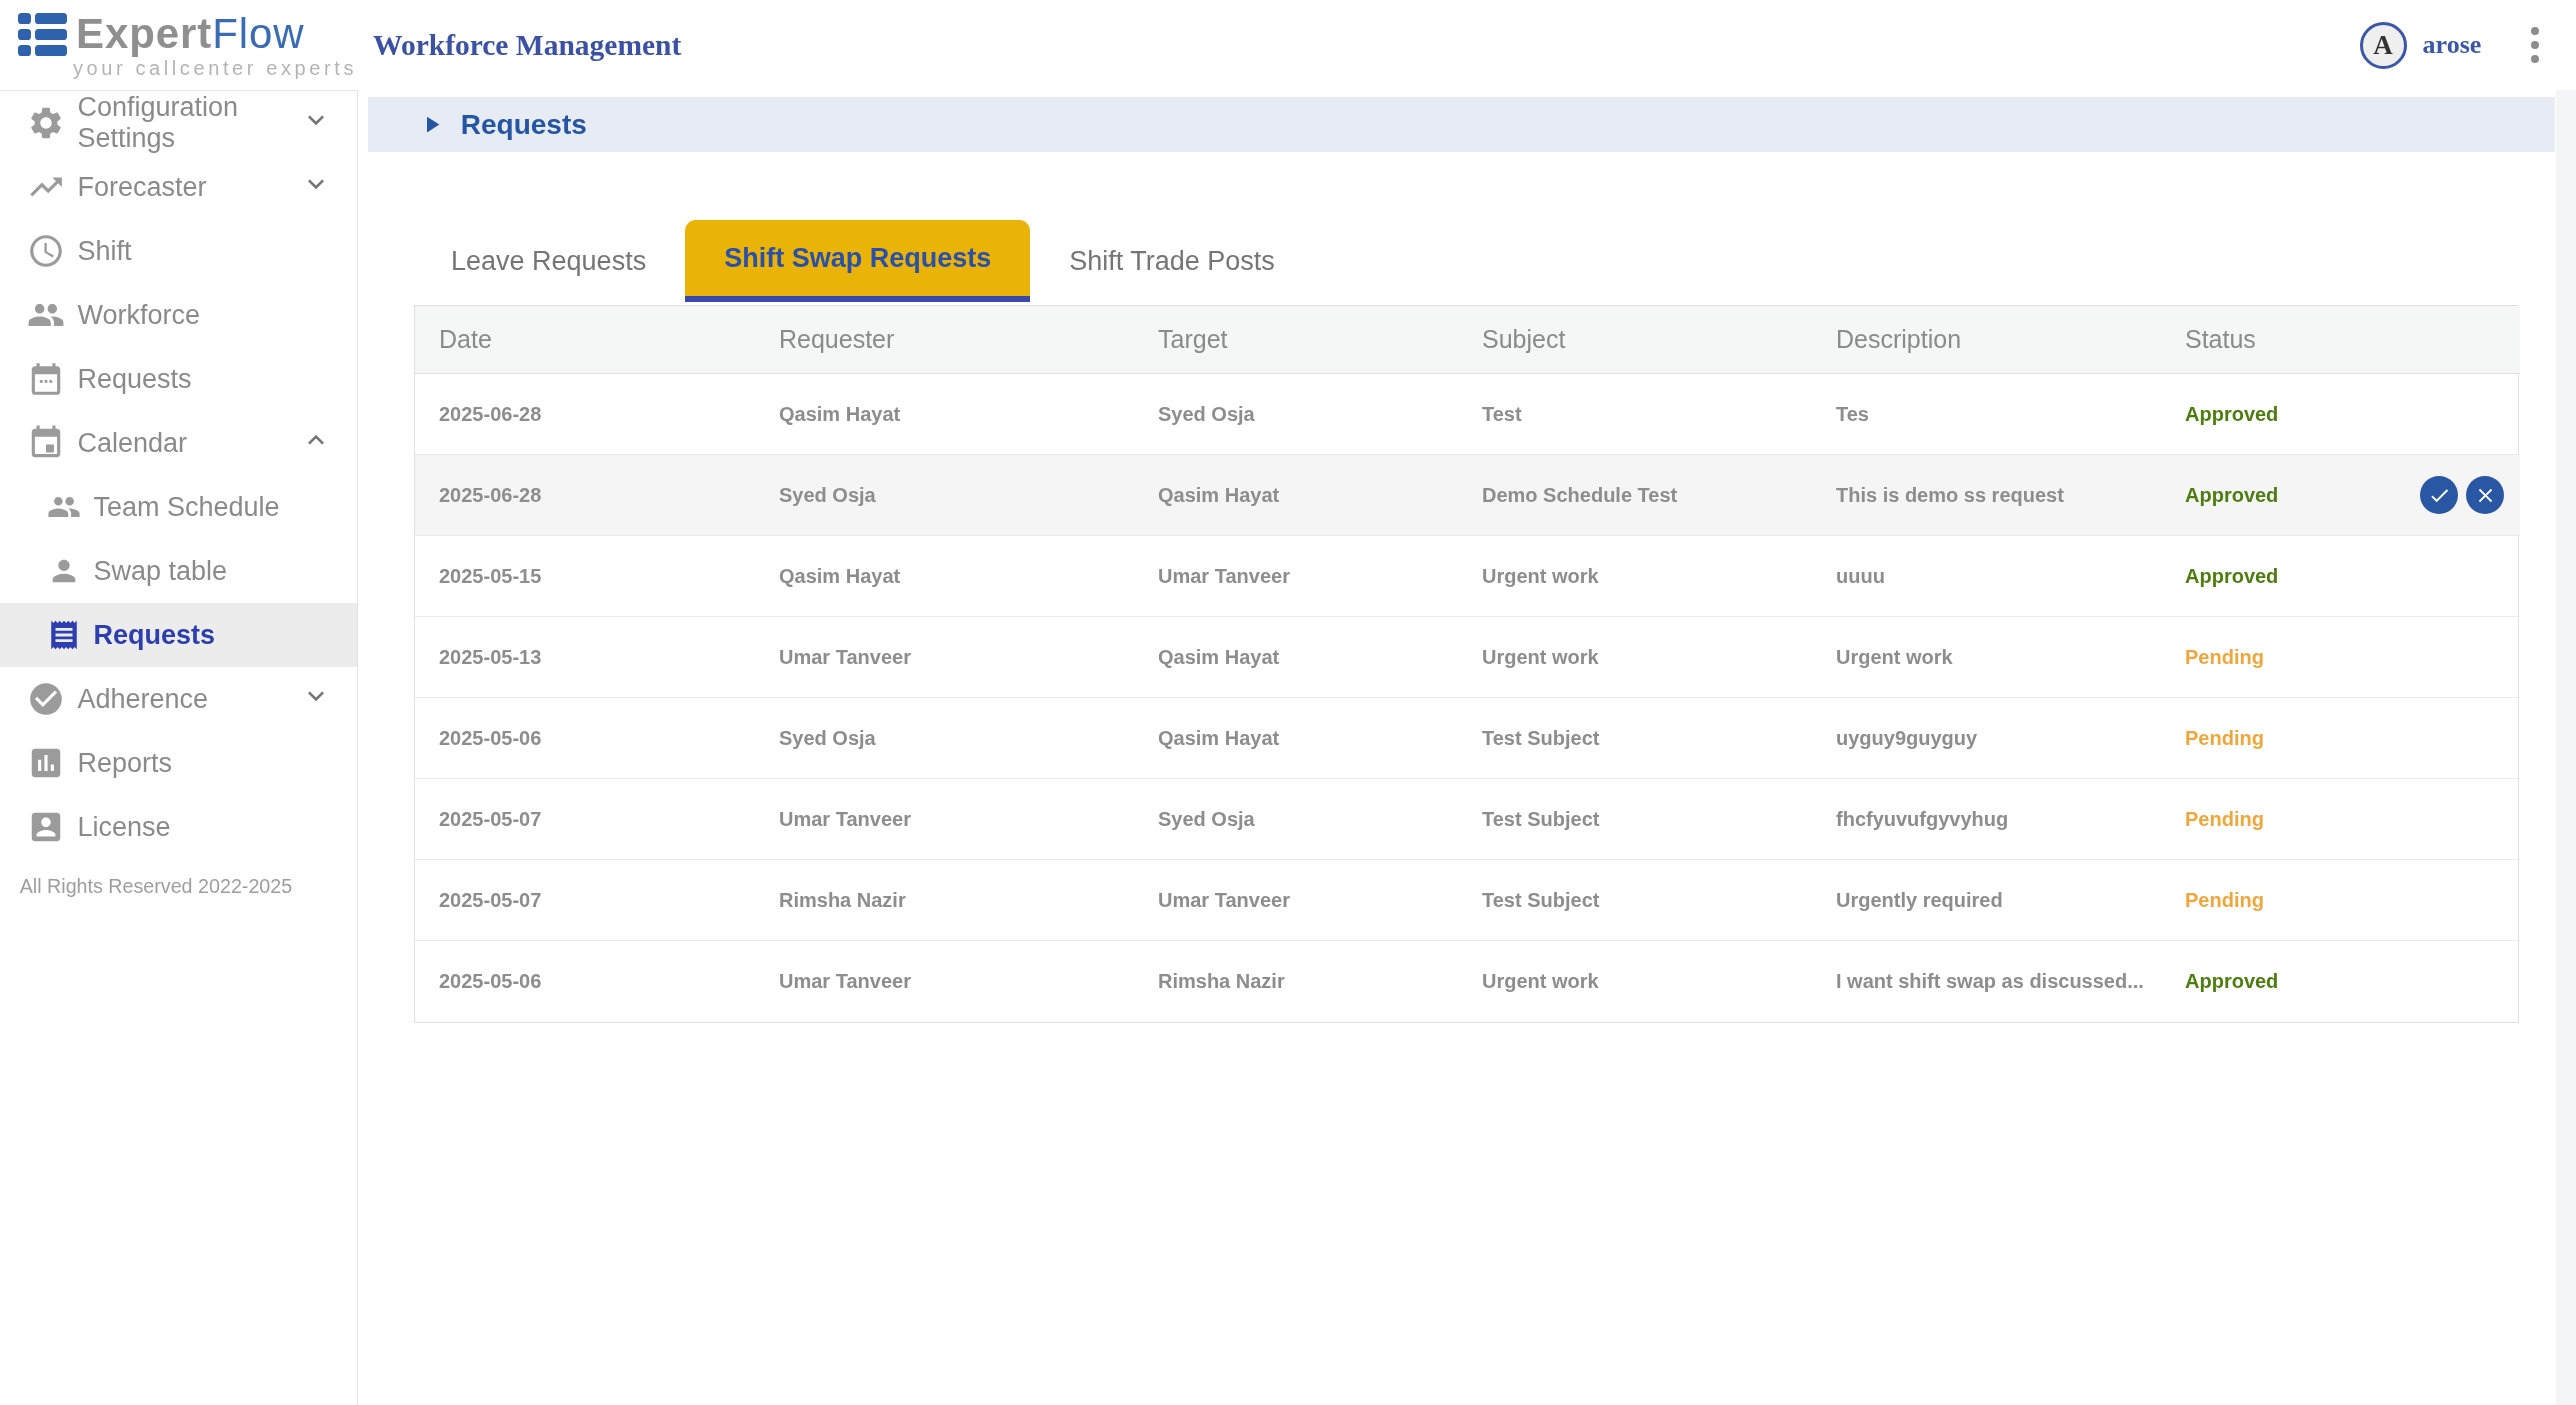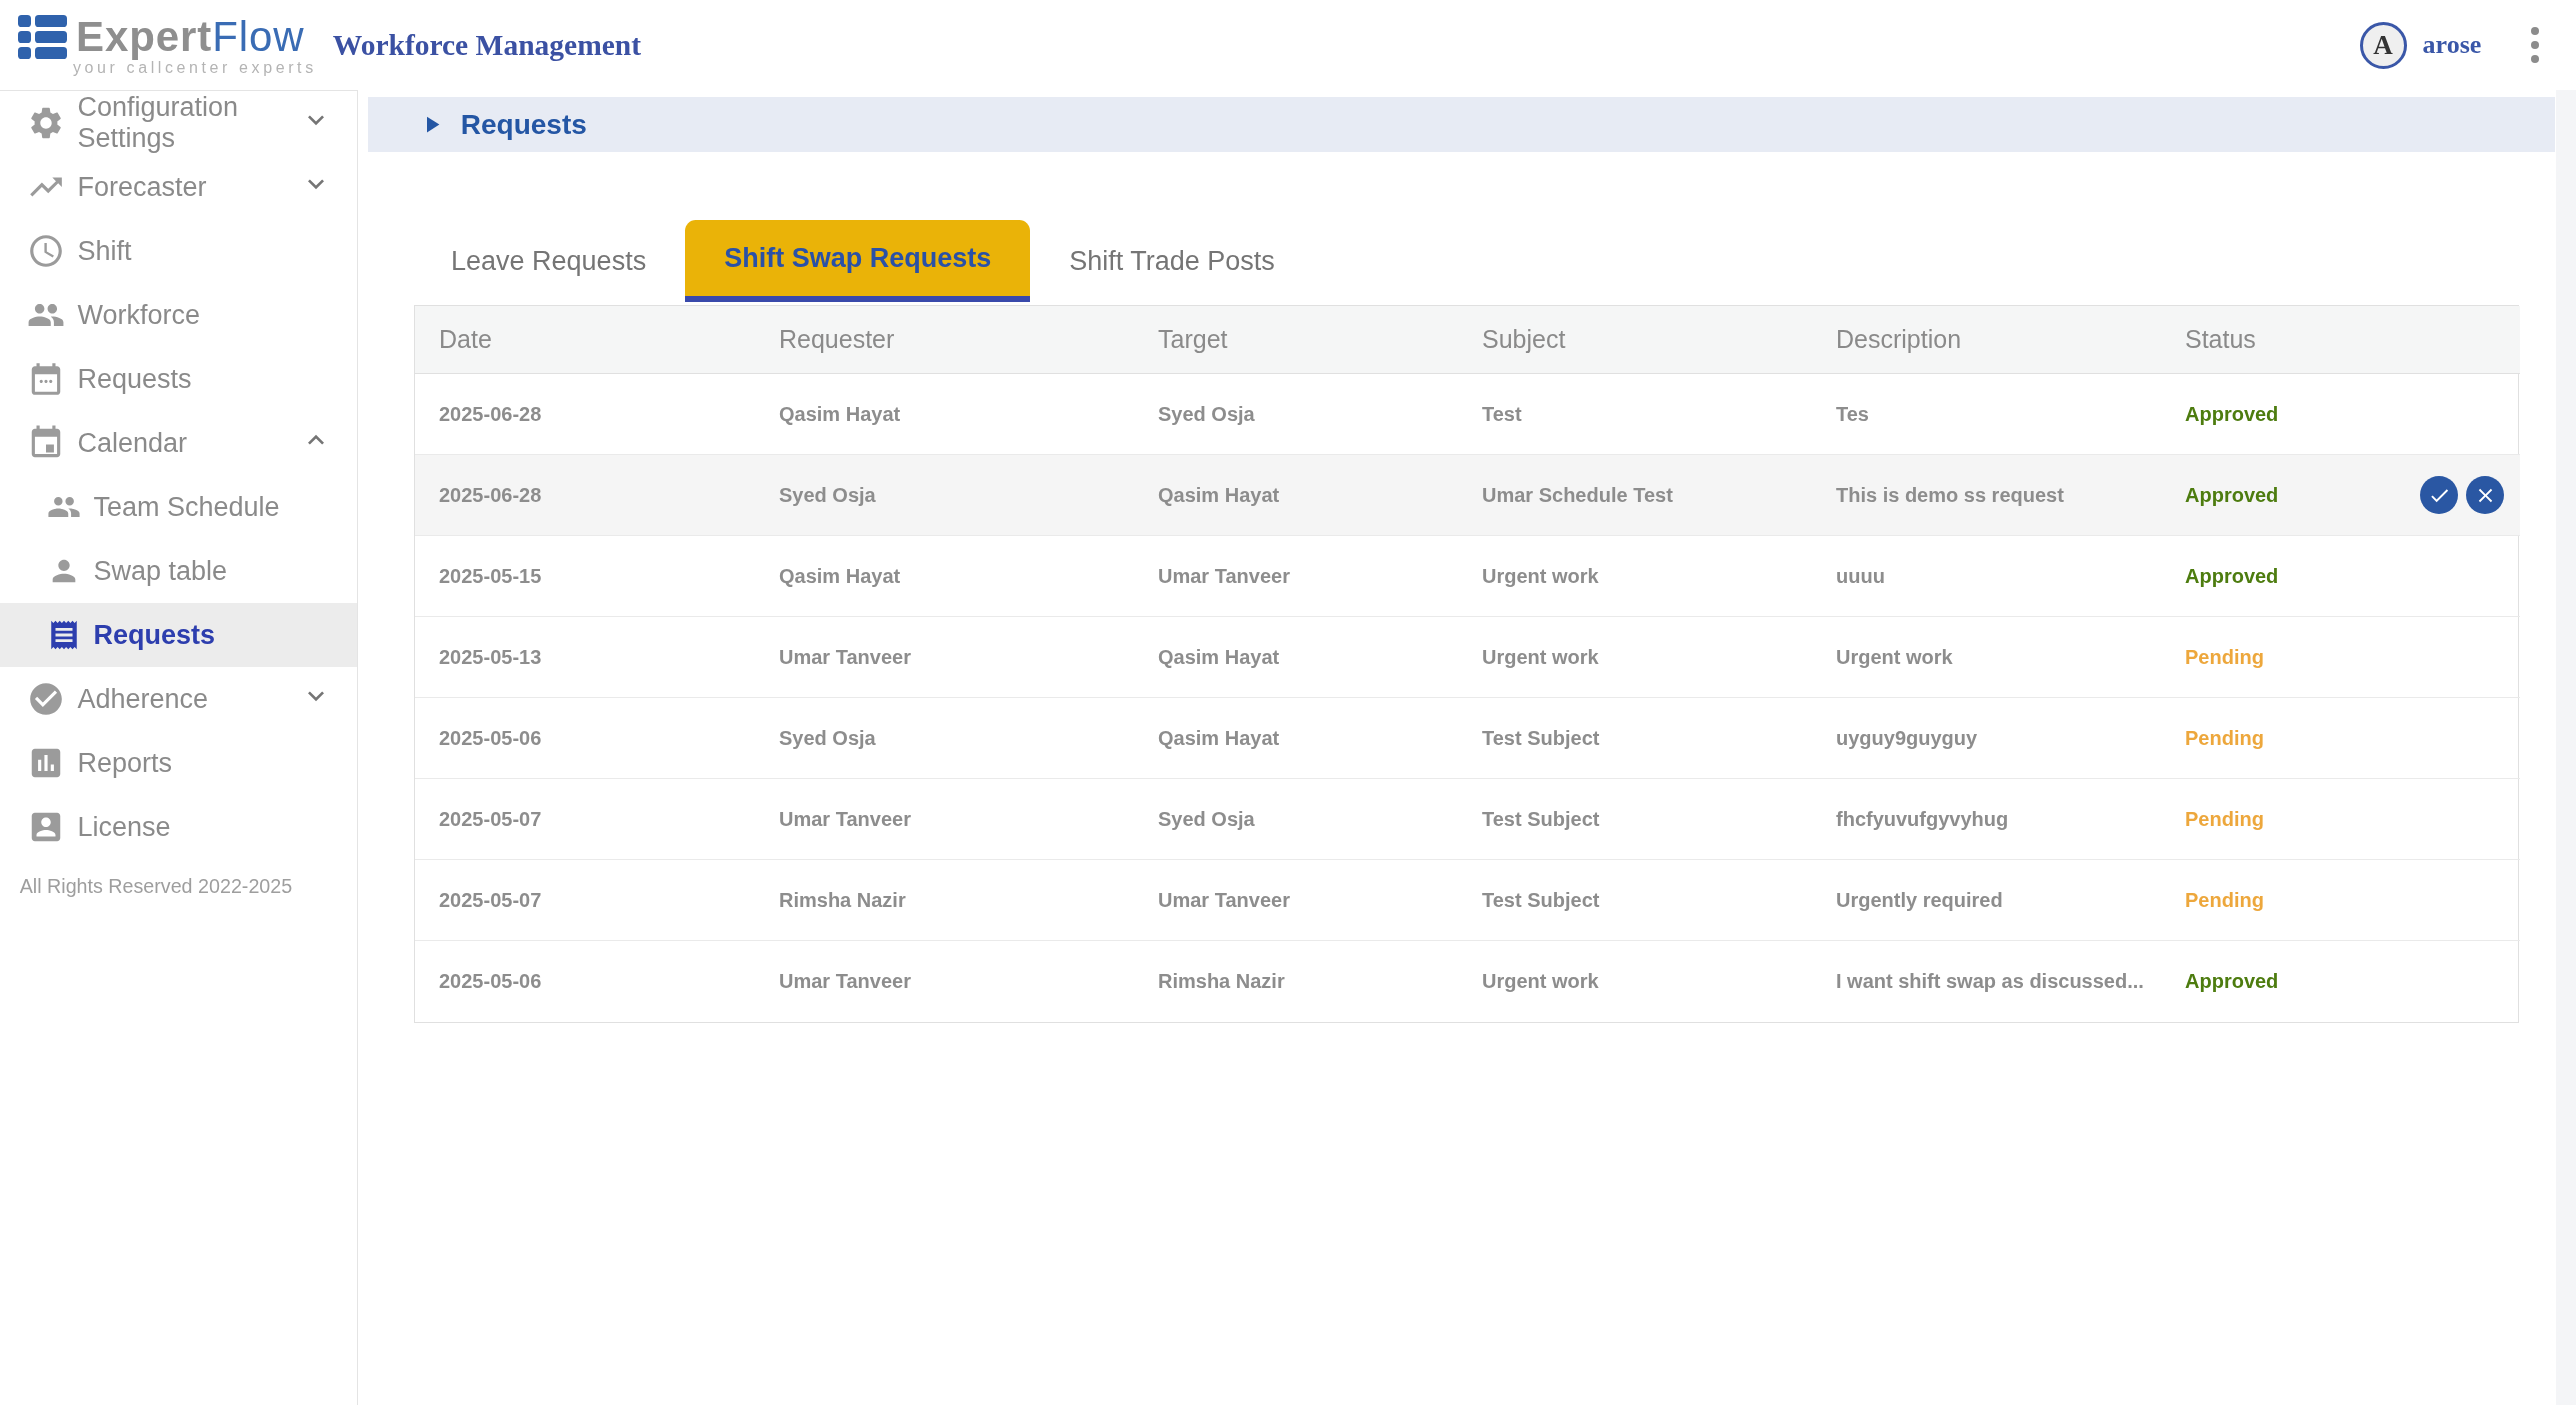--- a/index.html
+++ b/index.html
@@ -13,21 +13,21 @@
   .topbar { position:absolute; top:0; left:0; width:2576px; height:90px; background:#fff; display:flex; align-items:center; }
   .logo { display:flex; flex-direction:column; margin-left:18px; }
   .logo-row { display:flex; align-items:center; gap:9px; }
   .logo-mark { display:flex; flex-direction:column; gap:4.5px; }
   .logo-mark .mrow { display:flex; gap:4.5px; }
   .logo-mark .dot { width:12.5px; height:11.6px; background:#2f62ac; border-radius:3.6px; }
   .logo-mark .bar { width:32px; height:11.6px; background:#2f62ac; border-radius:3.6px; }
   .logo-name { font-size:42px; letter-spacing:0.9px; }
   .logo-name .lg-expert { color:#8f8f8f; font-weight:bold; }
   .logo-name .lg-flow { color:#3a6cb4; font-weight:normal; }
-  .logo-tagline { font-size:16px; color:#b4b4b4; letter-spacing:3.6px; margin:-1.8px 0 0 55px; }
+  .logo-tagline { font-size:20px; color:#b4b4b4; letter-spacing:3.6px; margin:-1.8px 0 0 55px; }
   .app-title { font-family:"Liberation Serif", serif; font-weight:bold; font-size:29.5px; color:#3b51a3; margin:16px 0 16px 16px; }
   .topbar-right { margin-left:auto; margin-right:23px; display:flex; align-items:center; gap:16px; }
   .avatar { width:47px; height:47px; border-radius:50%; border:3.6px solid #3a57a8; background:#efefef; display:flex; align-items:center; justify-content:center;
             font-family:"Liberation Serif", serif; font-weight:bold; font-size:27px; color:#333; }
   .user-name { font-family:"Liberation Serif", serif; font-weight:bold; font-size:26px; color:#3a57a8; margin-right:19.7px; }
   .kebab { width:36px; height:50px; display:flex; flex-direction:column; align-items:center; justify-content:center; gap:6.3px; cursor:pointer; }
   .kebab i { width:8px; height:8px; border-radius:50%; background:#8c8c8c; }
 
   
   .sidebar { position:absolute; top:90px; left:0; width:358px; bottom:0; background:#fff;
@@ -274,21 +274,21 @@
             <td class="cell-requester">Qasim Hayat</td>
             <td class="cell-target">Syed Osja</td>
             <td class="cell-subject">Test</td>
             <td class="cell-description">Tes</td>
             <td class="cell-status approved"><span class="status-text">Approved</span></td>
           </tr>
           <tr class="highlighted">
             <td class="cell-date">2025-06-28</td>
             <td class="cell-requester">Syed Osja</td>
             <td class="cell-target">Qasim Hayat</td>
-            <td class="cell-subject">Umar Schedule Test</td>
+            <td class="cell-subject">Demo Schedule Test</td>
             <td class="cell-description">This is demo ss request</td>
             <td class="cell-status approved"><span class="status-text">Approved</span><span class="row-actions">
                 <button class="action-btn">
                   <svg viewBox="0 0 24 24">
                     <path d="M9 16.17 4.83 12l-1.42 1.41L9 19 21 7l-1.41-1.41z"></path>
                   </svg>
                 </button>
                 <button class="action-btn">
                   <svg viewBox="0 0 24 24">
                     <path d="M19 6.41 17.59 5 12 10.59 6.41 5 5 6.41 10.59 12 5 17.59 6.41 19 12 13.41 17.59 19 19 17.59 13.41 12z"></path>

